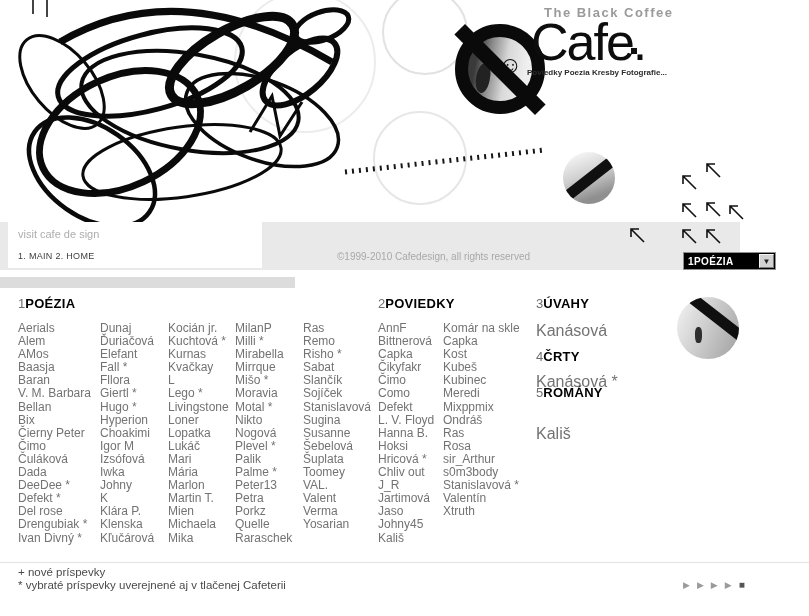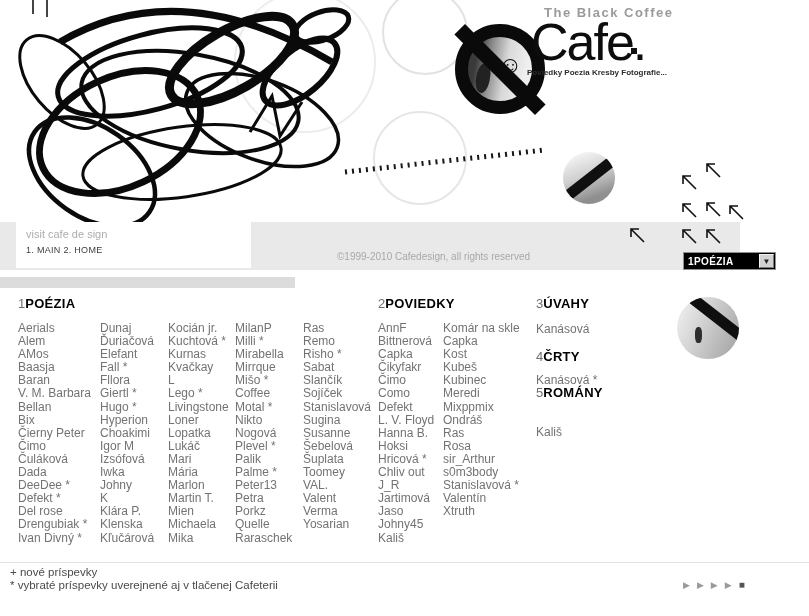--- a/index.html
+++ b/index.html
@@ -30,24 +30,24 @@
 
   
   .photo-circle{position:absolute;left:563px;top:152px;width:52px;height:52px;border-radius:50%;
                 overflow:hidden;z-index:3;
                 background:linear-gradient(160deg,#f4f4f4 10%,#cfcfcf 45%,#8f8f8f 80%);}
   .photo-circle::after{content:"";position:absolute;left:-12px;top:20px;width:80px;height:11px;
                 background:#101010;transform:rotate(-38deg);}
 
   
   .grayband{position:absolute;left:0;top:222px;width:740px;height:48px;background:#e9e9e9;z-index:2;}
-  .visitbox{position:absolute;left:16px;top:222px;width:235px;height:46px;background:#fff;z-index:3;
+  .visitbox{position:absolute;left:8px;top:222px;width:254px;height:46px;background:#fff;z-index:3;
             padding:6px 0 6px 10px;box-sizing:border-box;}
   .visit-line{font-size:11px;color:#adadad;}
-  .nav-line{font-size:9px;color:#3c3c3c;margin-top:5px;letter-spacing:0.3px;}
+  .nav-line{font-size:9px;color:#3c3c3c;margin-top:11px;letter-spacing:0.3px;}
   .copyright{position:absolute;left:337px;top:231px;z-index:3;font-size:10px;color:#a8a8a8;margin-top:20px;}
   .graybar2{position:absolute;left:0;top:277px;width:295px;height:11px;background:#dcdcdc;z-index:2;}
 
   
   .nw{position:absolute;z-index:4;width:20px;height:20px;}
 
   
   .dropdown{position:absolute;left:683px;top:252px;width:93px;height:18px;z-index:5;
             border:1px solid #8f8f8f;background:#000;display:flex;align-items:center;box-sizing:border-box;}
   .dd-label{flex:1;color:#fff;font-size:10px;font-weight:bold;padding-left:4px;letter-spacing:0.4px;}
@@ -57,34 +57,34 @@
 
   
   .sec-h{position:absolute;z-index:3;font-size:13px;}
   .sec-num{color:#6f6f6f;font-weight:400;}
   .sec-lbl{color:#000;font-weight:bold;letter-spacing:0.3px;}
 
   
   .col{position:absolute;top:322px;z-index:3;font-size:12px;line-height:13.1px;color:#737373;
        white-space:nowrap;}
   .name-item{height:13.1px;}
-  .single-item{position:absolute;z-index:3;font-size:12px;color:#737373;}
+  .single-item{position:absolute;z-index:3;font-size:16px;color:#737373;}
 
   
   .avatar{position:absolute;left:677px;top:297px;width:62px;height:62px;border-radius:50%;
           overflow:hidden;z-index:3;
           background:linear-gradient(115deg,#e8e8e8 15%,#c6c6c6 55%,#a8a8a8 90%);}
   .avatar::before{content:"";position:absolute;left:-8px;top:12px;width:88px;height:11px;
           background:#0f0f0f;transform:rotate(38deg);}
   .avatar::after{content:"";position:absolute;left:18px;top:30px;width:7px;height:16px;
           background:#2e2e2e;border-radius:40%;}
 
   
   .footline{position:absolute;left:0;top:562px;width:809px;height:1px;background:#e3e3e3;z-index:2;}
-  .footer{position:absolute;left:10px;top:566px;z-index:3;font-size:11.5px;line-height:13px;color:#4a4a4a;}
+  .footer{position:absolute;left:18px;top:566px;z-index:3;font-size:11.5px;line-height:13px;color:#4a4a4a;}
   .pager{position:absolute;left:683px;top:580px;z-index:3;display:flex;align-items:center;}
   .pg{color:#9a9a9a;font-size:9px;margin-right:7px;cursor:pointer;}
   .pg-stop{color:#555;font-size:10px;line-height:10px;}
 </style>
 </head>
 <body>
 
 <div class="page">
 
   <svg class="scribble" width="560" height="252" viewBox="0 0 560 252">
@@ -234,21 +234,21 @@
       <div class="name-item">Mien</div>
       <div class="name-item">Michaela</div>
       <div class="name-item">Mika</div>
     </div>
   <div class="col" style="left:235px">
       <div class="name-item">MilanP</div>
       <div class="name-item">Milli *</div>
       <div class="name-item">Mirabella</div>
       <div class="name-item">Mirrque</div>
       <div class="name-item">Mišo *</div>
-      <div class="name-item">Coffee</div>
+      <div class="name-item">Moravia</div>
       <div class="name-item">Motal *</div>
       <div class="name-item">Nikto</div>
       <div class="name-item">Nogová</div>
       <div class="name-item">Plevel *</div>
       <div class="name-item">Palik</div>
       <div class="name-item">Palme *</div>
       <div class="name-item">Peter13</div>
       <div class="name-item">Petra</div>
       <div class="name-item">Porkz</div>
       <div class="name-item">Quelle</div>

